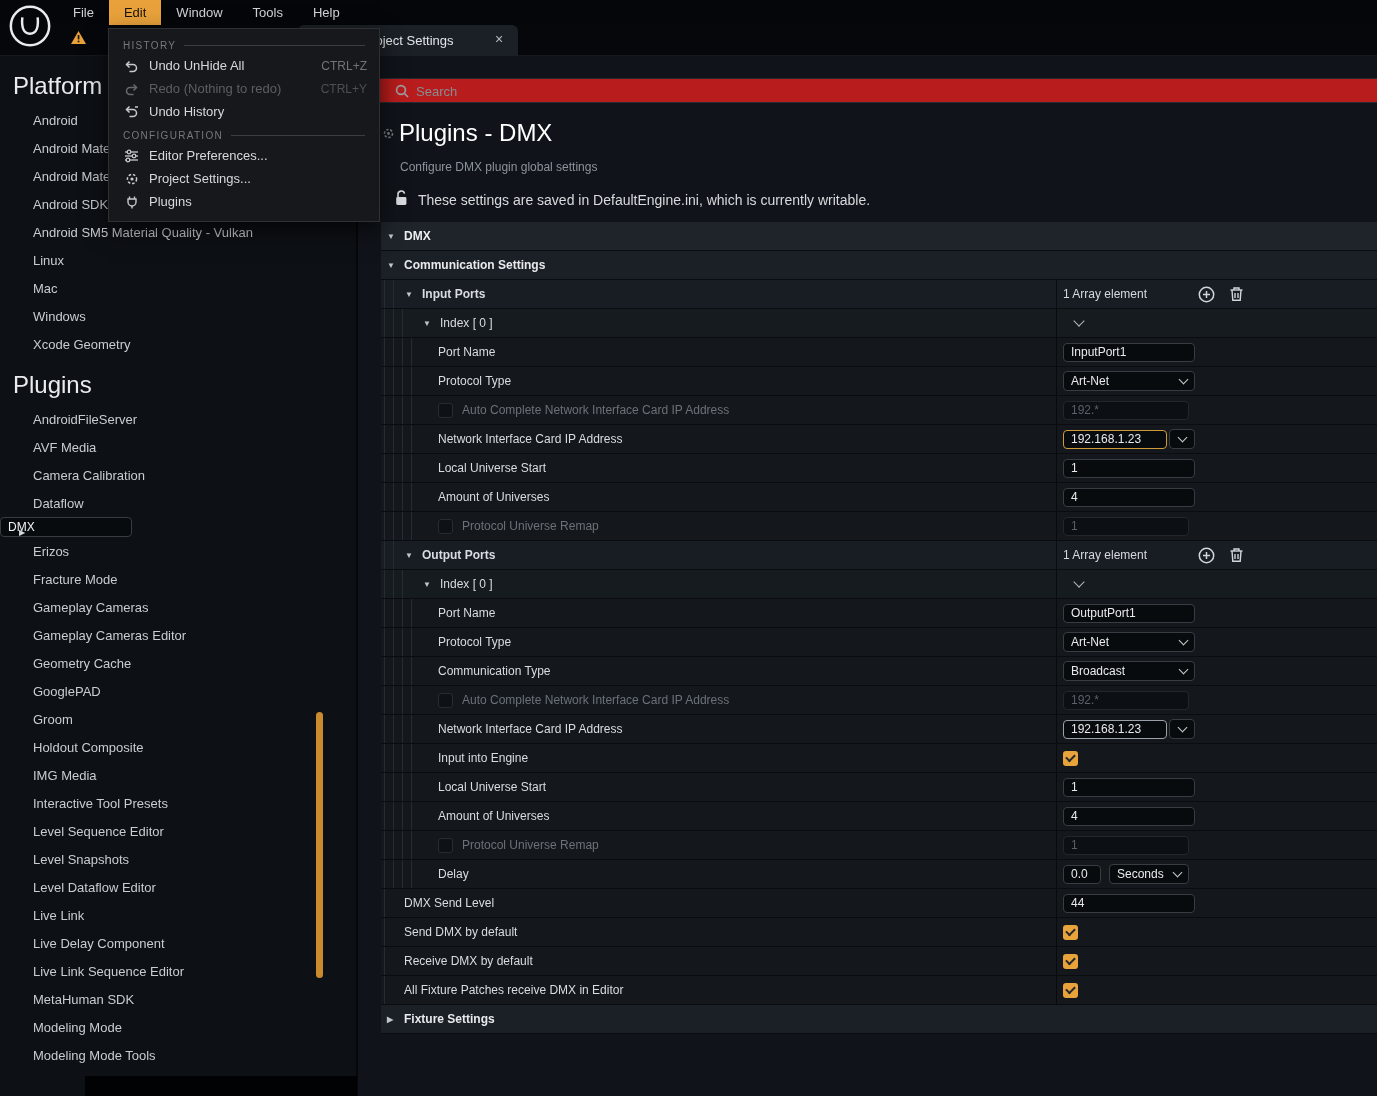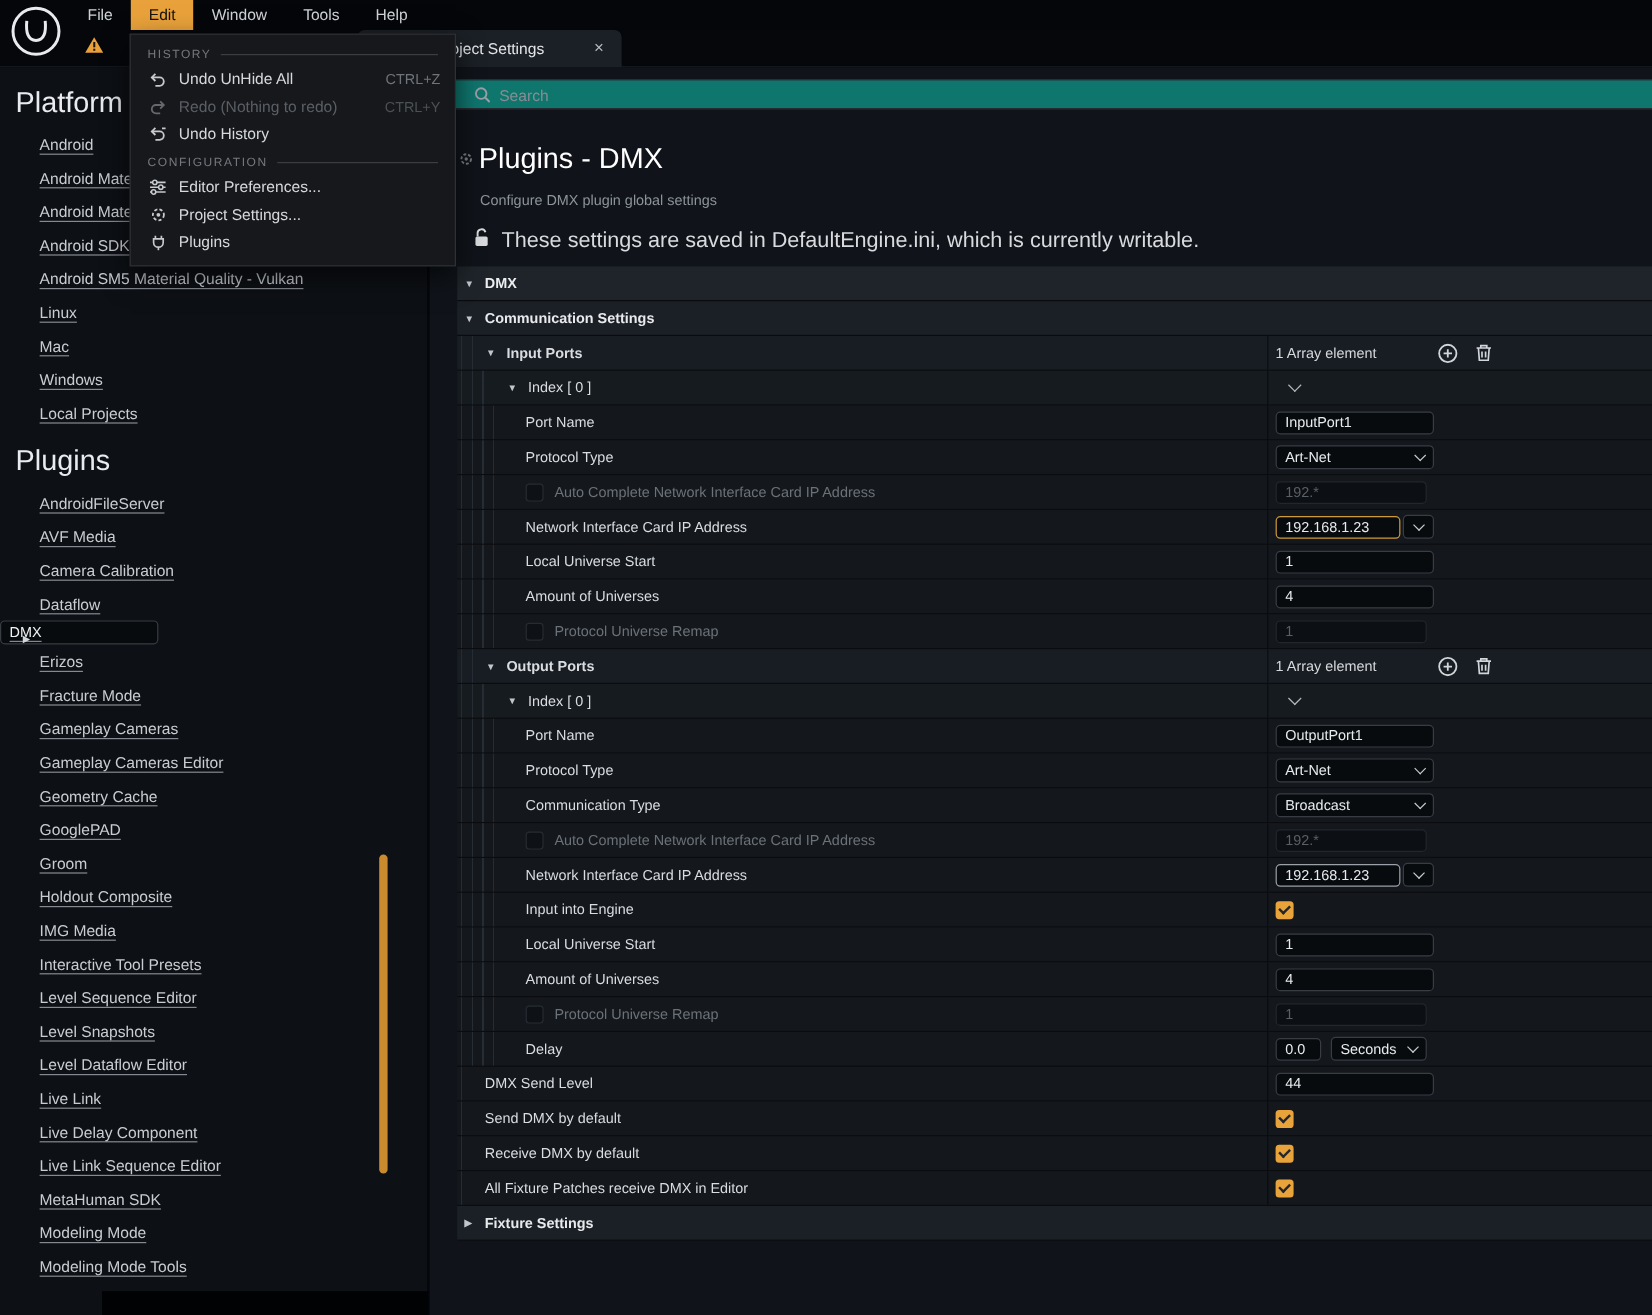--- a/index.html
+++ b/index.html
@@ -29,39 +29,39 @@
   .emi .shortcut { margin-left:auto; color:#6f747a; font-size:12px; }
   .emi.disabled { color:#5a5f65; }
   .emi.disabled .shortcut { color:#4b5055; }
   .emi.disabled .mi-icon { opacity:.45; }
 
   
   .sidebar { position:absolute; left:0; top:56px; width:356px; bottom:0; background:#0d1015; overflow:hidden; z-index:1; }
   .side-heading { margin:16px 0 6px 13px; font-size:24px; color:#e9ebee; font-weight:400; }
   .side-heading.second { margin-top:13px; }
   .side-item { height:28px; display:flex; align-items:center; padding-left:33px; font-size:13px; color:#c9cdd2; position:relative; }
-  .side-item .lbl { text-decoration:underline; text-underline-offset:3px; text-decoration-thickness:1px; text-decoration-color:#858a92; }
+  .side-item .lbl { text-underline-offset:3px; text-decoration-thickness:1px; text-decoration-color:#858a92; }
   .side-item.sel { color:#f0f2f4; }
   .sel-marker { position:absolute; left:18px; top:10px; font-size:8px; color:#d3d6da; }
   .sel-marker::before { content:"▶"; }
   .side-scrollbar { position:absolute; left:316px; top:656px; width:7px; height:266px; background:#c98b2d; border-radius:4px; }
   .vdiv { position:absolute; left:356px; top:56px; bottom:0; width:2px; background:#05070a; z-index:2; }
   .bottom-strip { position:absolute; left:85px; top:1076px; width:272px; height:20px; background:#010204; z-index:20; }
 
   
   .content { position:absolute; left:358px; top:56px; right:0; bottom:0; background:#10141a; z-index:1; }
-  .search-row { position:absolute; top:10px; left:0; right:0; height:25px; background:#0f766e; border-top:1px solid #262b31; border-bottom:1px solid #262b31; }
+  .search-row { position:absolute; top:22px; left:0; right:0; height:25px; background:#b91c1c; border-top:1px solid #262b31; border-bottom:1px solid #262b31; }
   .search-icon { position:absolute; left:37px; top:5px; }
   .search-input { position:absolute; left:58px; top:2px; height:20px; width:600px; background:transparent; border:none; outline:none; color:#cfd3d8; font-size:13px; font-family:inherit; }
   .search-input::placeholder { color:#878d93; }
 
   .title-icon { position:absolute; top:70px; left:24px; opacity:.75; }
   .page-title { position:absolute; top:63px; left:41px; font-size:24px; color:#ffffff; font-weight:400; }
   .page-subtitle { position:absolute; top:104px; left:42px; font-size:12px; color:#8d939a; }
-  .notice { position:absolute; top:134px; left:37px; display:flex; align-items:center; gap:10px; color:#d8dadd; font-size:18px; }
+  .notice { position:absolute; top:134px; left:37px; display:flex; align-items:center; gap:10px; color:#d8dadd; font-size:14px; }
 
   
   .rows { position:absolute; top:166px; left:23px; right:0; }
   .row { height:29px; display:flex; border-bottom:1px solid #0a0c10; background:#14181d; position:relative; }
   .lc { flex:1; display:flex; align-items:center; position:relative; color:#d9dce0; font-size:12px; }
   .vc { width:321px; flex:none; display:flex; align-items:center; padding-left:6px; border-left:1px solid rgba(0,0,0,.55); position:relative; }
   .row.cat  { background:#1f242a; }
   .row.cat .lc  { font-weight:bold; color:#eceef0; }
   .row.cat2 { background:#1b2026; }
   .row.cat2 .lc { font-weight:bold; color:#e8eaed; }
@@ -167,21 +167,21 @@
     <div class="side-item">
         <span class="lbl">Linux</span>
       </div>
     <div class="side-item">
         <span class="lbl">Mac</span>
       </div>
     <div class="side-item">
         <span class="lbl">Windows</span>
       </div>
     <div class="side-item">
-        <span class="lbl">Local Projects</span>
+        <span class="lbl">Xcode Geometry</span>
       </div>
 
     <div class="side-heading second">Plugins</div>
     <div class="side-item">
         <span class="lbl">AndroidFileServer</span>
       </div>
     <div class="side-item">
         <span class="lbl">AVF Media</span>
       </div>
     <div class="side-item">

